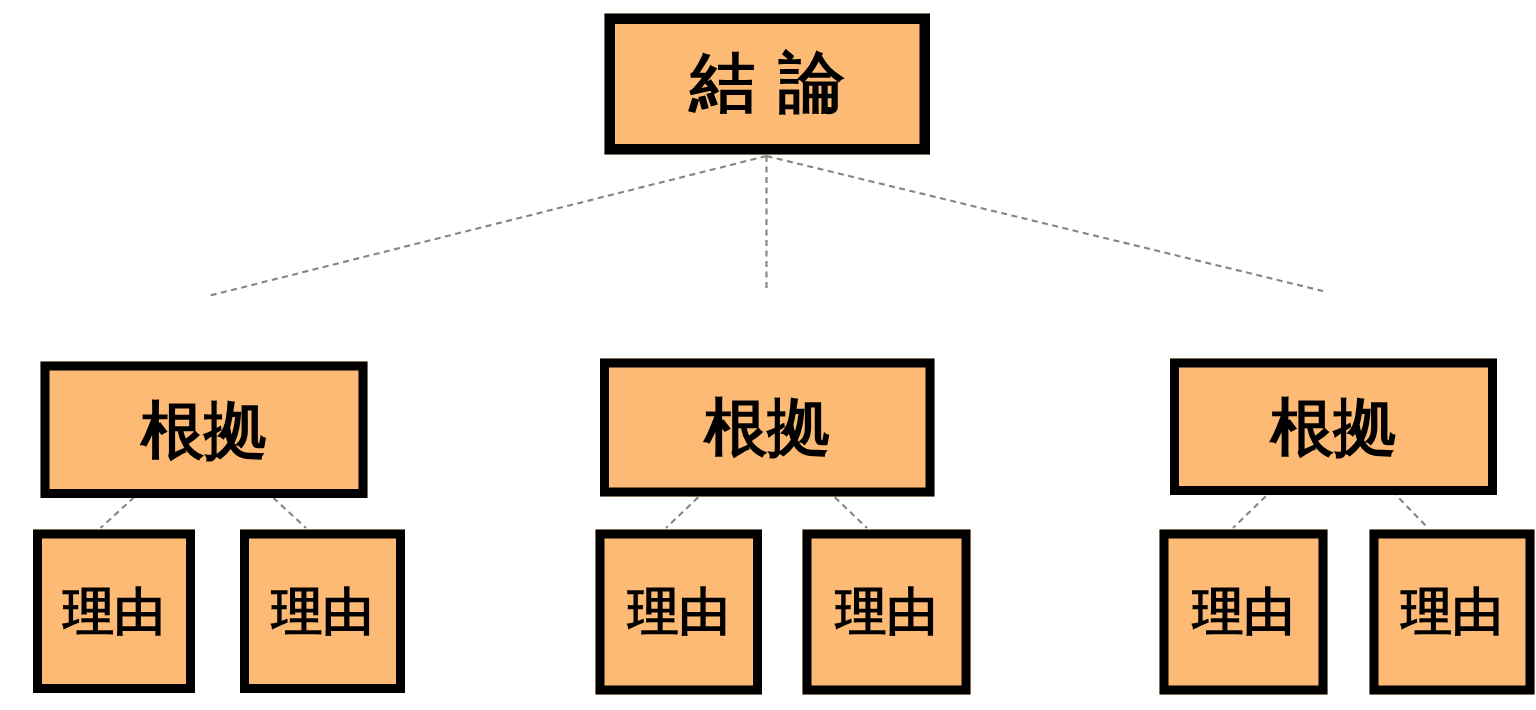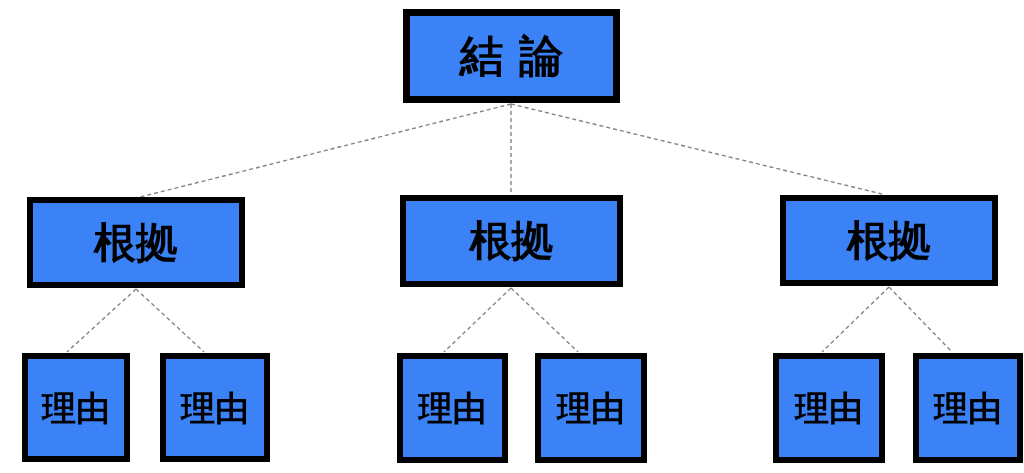--- a/index.html
+++ b/index.html
@@ -17,38 +17,39 @@
   }
   .connectors {
     position: absolute;
     left: 0;
     top: 0;
     width: 1024px;
     height: 473px;
   }
   .node {
     position: absolute;
-    background: #3b82f6;
+    background: #fdba74;
     display: flex;
     align-items: center;
     justify-content: center;
     font-weight: bold;
     color: #000000;
     box-sizing: border-box;
     text-align: center;
     line-height: 1;
   }
   .node-conclusion {
     left: 403px; top: 9px; width: 217px; height: 94px;
     border: 7px solid #000000;
     font-size: 44px;
   }
   .node-ground {
     border: 6px solid #000000;
     font-size: 42px;
+    margin-top: 44px;
   }
   .ground-1 { left: 27px;  top: 197px; width: 218px; height: 91px; }
   .ground-2 { left: 400px; top: 195px; width: 223px; height: 92px; }
   .ground-3 { left: 780px; top: 195px; width: 218px; height: 91px; }
   .node-reason {
     border: 6px solid #000000;
     font-size: 34px;
     margin-left: 10px;
   }
   .reason-1 { left: 12px;  top: 353px; width: 108px; height: 109px; }

